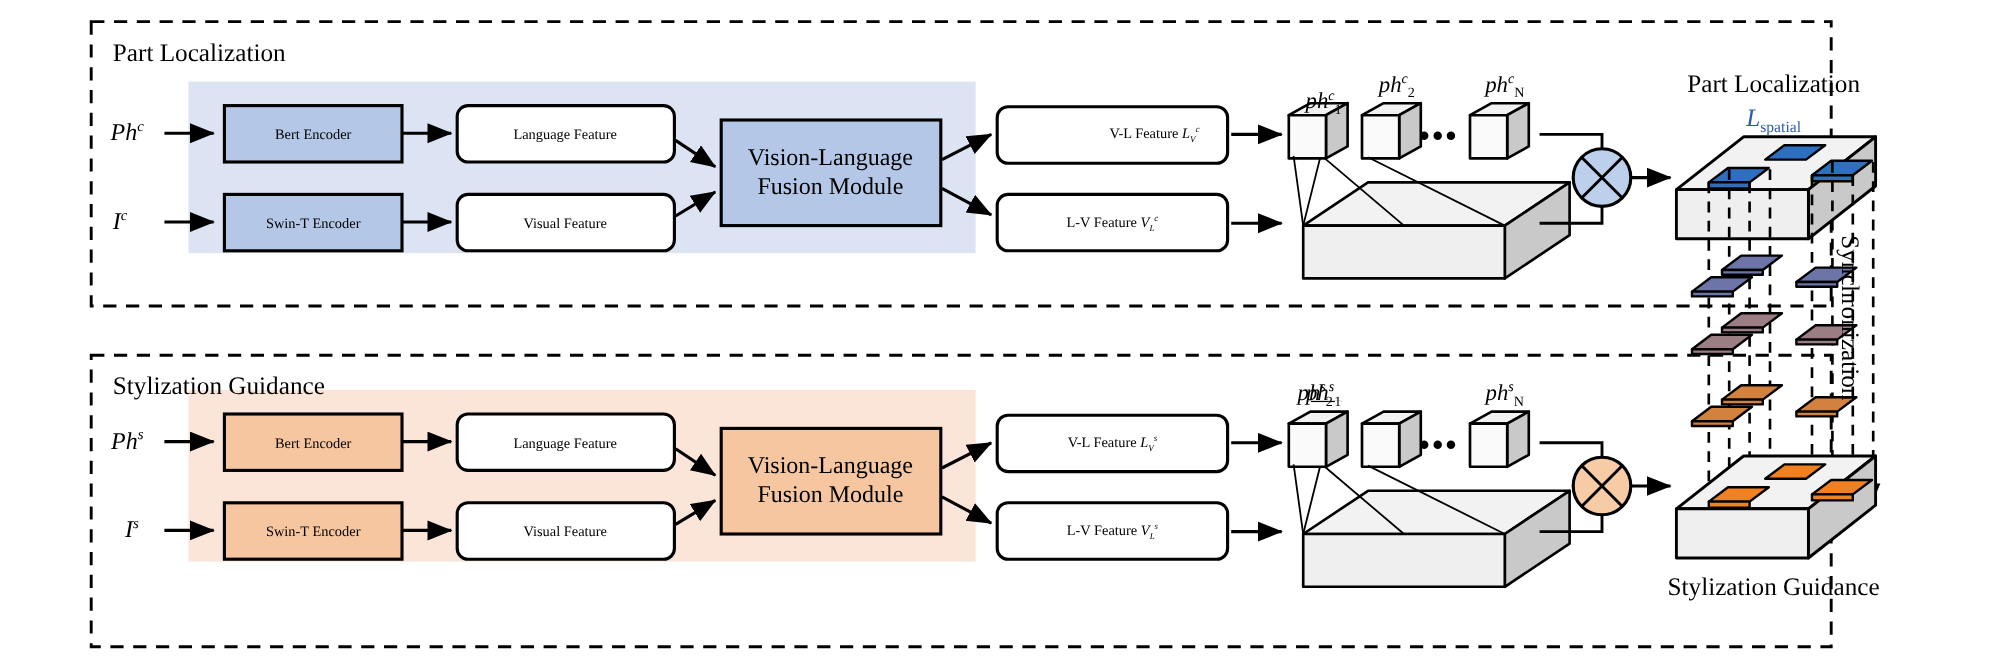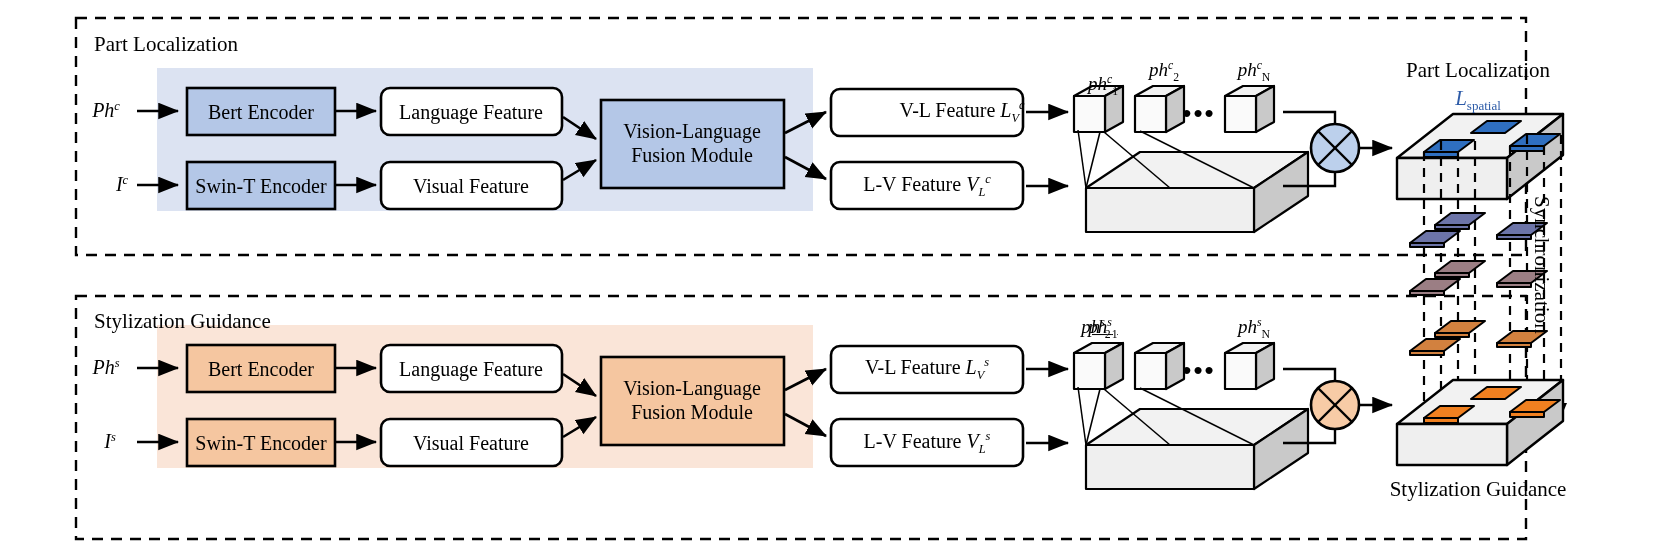--- a/index.html
+++ b/index.html
@@ -7,21 +7,21 @@
     width:1661px;height:554px;position:relative;overflow:hidden;
     font-family:"Liberation Serif","DejaVu Serif",serif;
     color:#000;
   }
   #stage{position:absolute;left:0;top:0;width:1661px;height:430px;}
   svg.layer{position:absolute;left:0;top:0;width:1661px;height:554px;overflow:visible;}
   .htext{position:absolute;white-space:nowrap;line-height:1;}
   .ctr{transform:translate(-50%,-50%);}
 
   .panel-title{font-size:21px;}
-  .boxlabel{font-size:20px;}
+  .boxlabel{font-size:12px;}
   .boxlabel2{font-size:20px;line-height:1.18;text-align:center;}
   .inlabel{font-size:20px;font-style:italic;}
   .phlabel{font-size:19px;font-style:italic;}
   .slabcap{font-size:21px;}
   .lspatial{font-size:21px;font-weight:normal;font-style:italic;color:#2e5ca8;}
   .syncv{font-size:21px;}
   sup{font-size:.62em;vertical-align:super;font-style:italic;}
   sub{font-size:.62em;vertical-align:sub;font-style:normal;}
   .it{font-style:italic;}
   .dots{font-size:26px;letter-spacing:2px;font-weight:bold;}
@@ -249,21 +249,21 @@
       <polygon points="1510,412 1526,400 1560,400 1544,412" fill="#f08020"></polygon>
       <polygon points="1510,412 1544,412 1544,417 1510,417" fill="#f08020"></polygon>
     </g>
   </svg>
 
   <div class="htext panel-title" style="left:94px;top:34px;">Part Localization</div>
 
   <div class="htext inlabel ctr" style="left:106px;top:110px;">
     <span>Ph</span><sup>c</sup>
   </div>
-  <div class="htext inlabel ctr" style="left:122px;top:184px;">
+  <div class="htext inlabel ctr" style="left:100px;top:184px;">
     <span>I</span><sup>c</sup>
   </div>
 
   <div class="htext boxlabel ctr" style="left:261px;top:112px;">Bert Encoder</div>
   <div class="htext boxlabel ctr" style="left:261px;top:186px;">Swin-T Encoder</div>
   <div class="htext boxlabel ctr" style="left:471px;top:112px;">Language Feature</div>
   <div class="htext boxlabel ctr" style="left:471px;top:186px;">Visual Feature</div>
 
   <div class="htext boxlabel2 ctr" style="left:692px;top:144px;">
     <div>Vision-Language</div>

